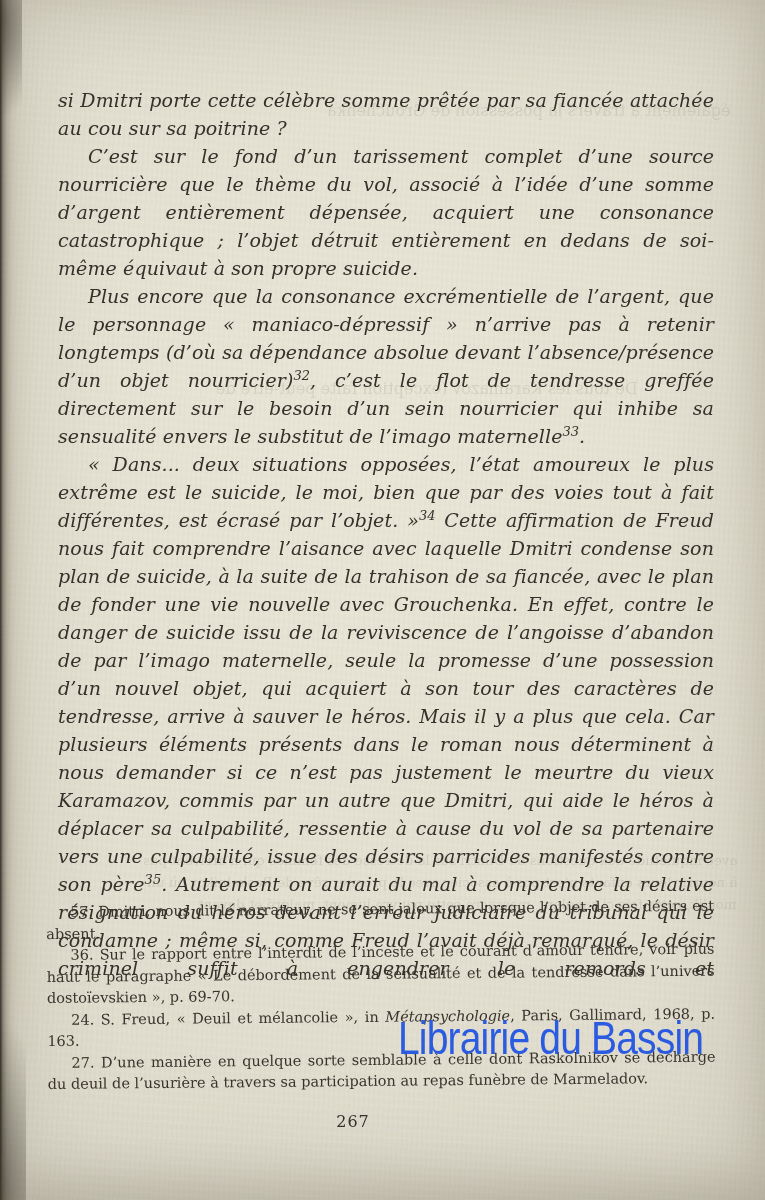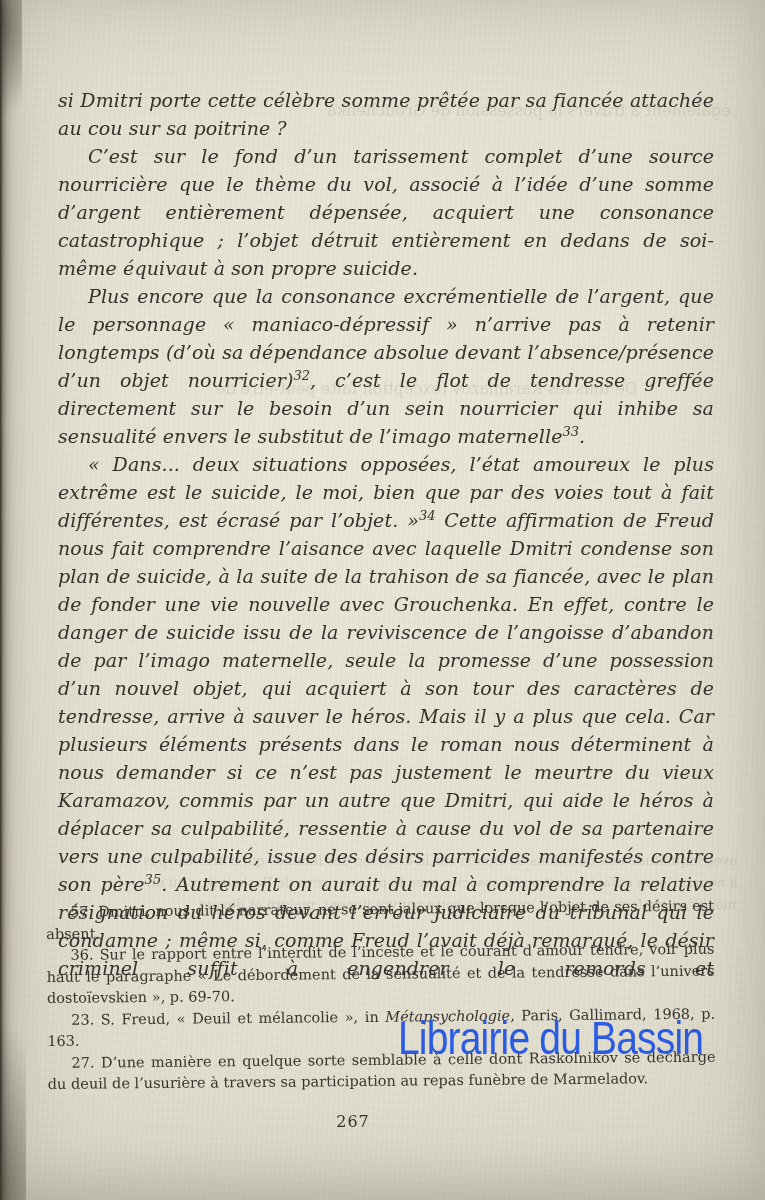--- a/index.html
+++ b/index.html
@@ -90,21 +90,21 @@
   <div class="body-text">
       <p class="para"><span>si Dmitri porte cette célèbre somme prêtée par sa fiancée attachée au cou sur sa poitrine&nbsp;?</span></p>
       <p class="para indent"><span>C’est sur le fond d’un tarissement complet d’une source nourricière que le thème du vol, associé à l’idée d’une somme d’argent entièrement dépensée, acquiert une consonance catastrophique&nbsp;; l’objet détruit entièrement en dedans de soi-même équivaut à son propre suicide.</span></p>
       <p class="para indent"><span>Plus encore que la consonance excrémentielle de l’argent, que le personnage «&nbsp;maniaco-dépressif&nbsp;» n’arrive pas à retenir longtemps (d’où sa dépendance absolue devant l’absence/présence d’un objet nourricier)</span><sup>32</sup><span>, c’est le flot de tendresse greffée directement sur le besoin d’un sein nourricier qui inhibe sa sensualité envers le substitut de l’imago maternelle</span><sup>33</sup><span>.</span></p>
       <p class="para indent cont"><span>«&nbsp;Dans... deux situations opposées, l’état amoureux le plus extrême est le suicide, le moi, bien que par des voies tout à fait différentes, est écrasé par l’objet.&nbsp;»</span><sup>34</sup><span> Cette affirmation de Freud nous fait comprendre l’aisance avec laquelle Dmitri condense son plan de suicide, à la suite de la trahison de sa fiancée, avec le plan de fonder une vie nouvelle avec Grouchenka. En effet, contre le danger de suicide issu de la reviviscence de l’angoisse d’abandon de par l’imago maternelle, seule la promesse d’une possession d’un nouvel objet, qui acquiert à son tour des caractères de tendresse, arrive à sauver le héros. Mais il y a plus que cela. Car plusieurs éléments présents dans le roman nous déterminent à nous demander si ce n’est pas justement le meurtre du vieux Karamazov, commis par un autre que Dmitri, qui aide le héros à déplacer sa culpabilité, ressentie à cause du vol de sa partenaire vers une culpabilité, issue des désirs parricides manifestés contre son père</span><sup>35</sup><span>. Autrement on aurait du mal à comprendre la relative résignation du héros devant l’erreur judiciaire du tribunal qui le condamne&nbsp;; même si, comme Freud l’avait déjà remarqué, le désir criminel suffit à engendrer le remords et</span></p>
     </div>
 
   <div class="footnotes">
       <p><span class="fn-marker">57.</span><span>&nbsp;Dmitri, nous dit le narrateur, ne se sent jaloux que lorsque l’objet de ses désirs est absent.</span></p>
       <p><span class="fn-marker">36.</span><span>&nbsp;Sur le rapport entre l’interdit de l’inceste et le courant d’amour tendre, voir plus haut le paragraphe «&nbsp;Le débordement de la sensualité et de la tendresse dans l’univers dostoïevskien&nbsp;», p. 69-70.</span></p>
-      <p><span class="fn-marker">23.</span><span>&nbsp;S. Freud, «&nbsp;Deuil et mélancolie&nbsp;», in </span><span class="fn-italic">Métapsychologie</span><span>, Paris, Gallimard, 1968, p. 163.</span></p>
+      <p><span class="fn-marker">24.</span><span>&nbsp;S. Freud, «&nbsp;Deuil et mélancolie&nbsp;», in </span><span class="fn-italic">Métapsychologie</span><span>, Paris, Gallimard, 1968, p. 163.</span></p>
       <p><span class="fn-marker">27.</span><span>&nbsp;D’une manière en quelque sorte semblable à celle dont Raskolnikov se décharge du deuil de l’usurière à travers sa participation au repas funèbre de Marmeladov.</span></p>
     </div>
 
   <div class="watermark" style="color: rgb(36, 86, 226);">Librairie du Bassin</div>
 
   <div class="page-number">267</div>
 
   <div class="binding-edge"></div>
   <div class="binding-top"></div>
   <div class="binding-bottom"></div>

